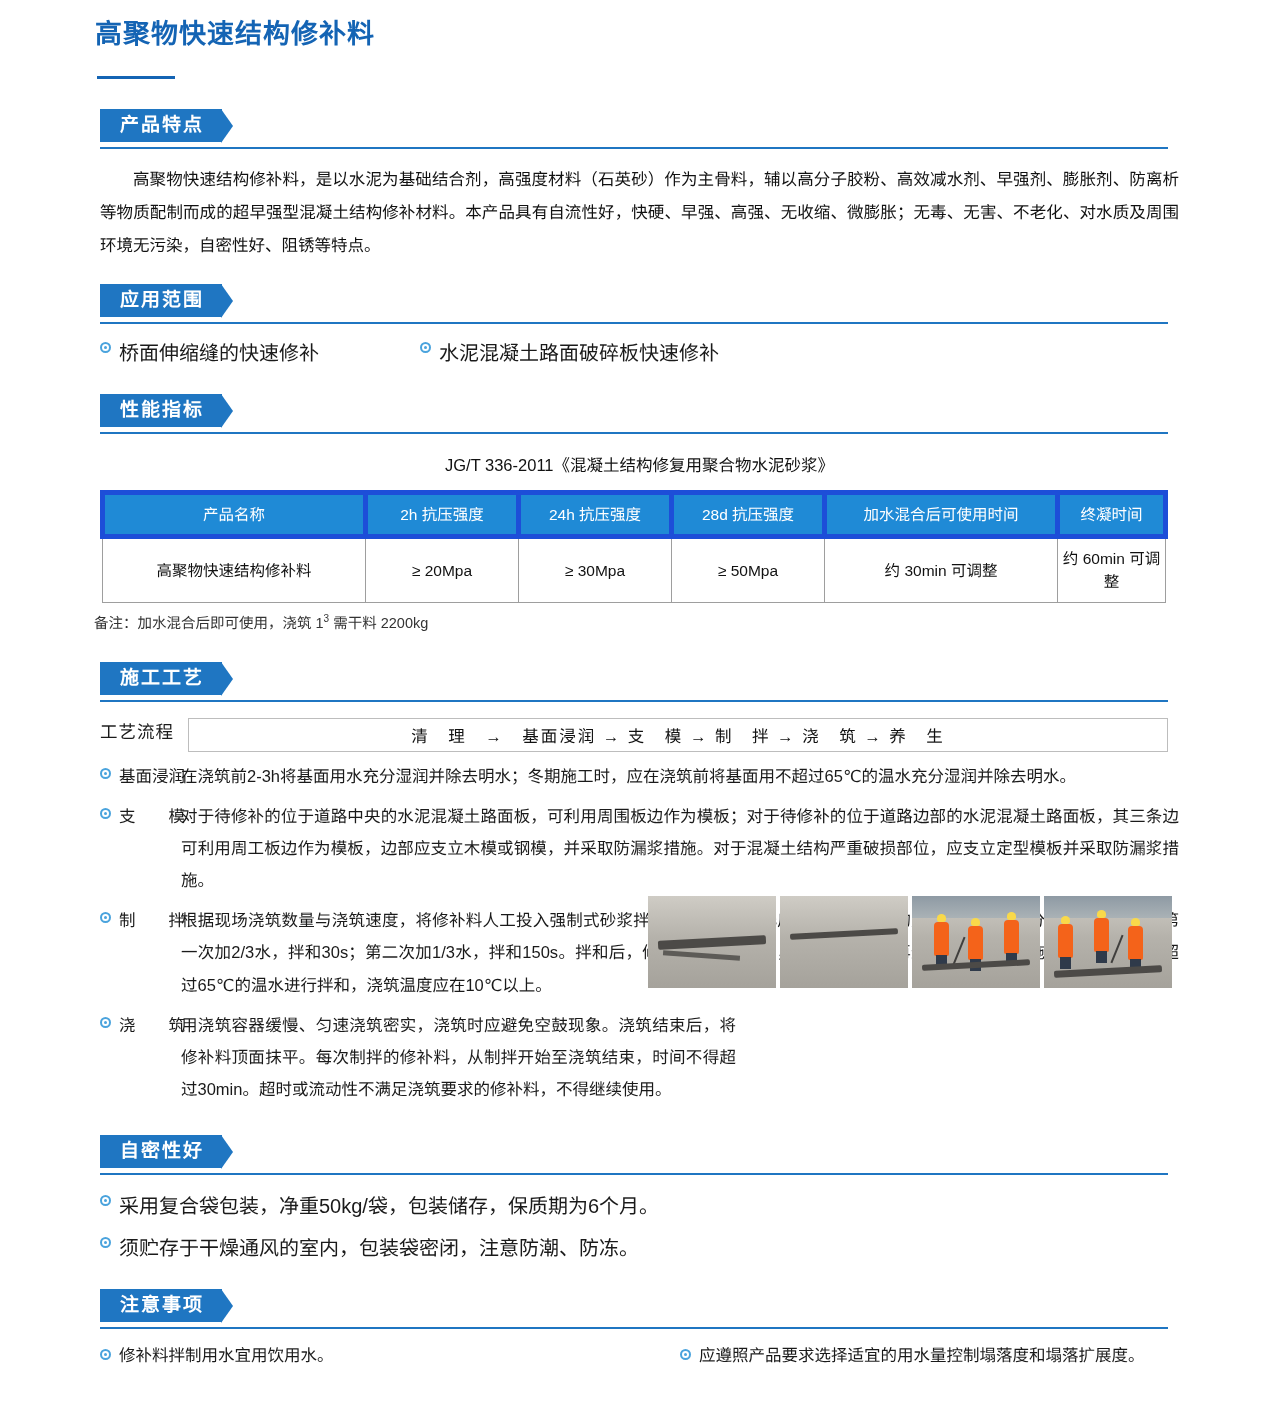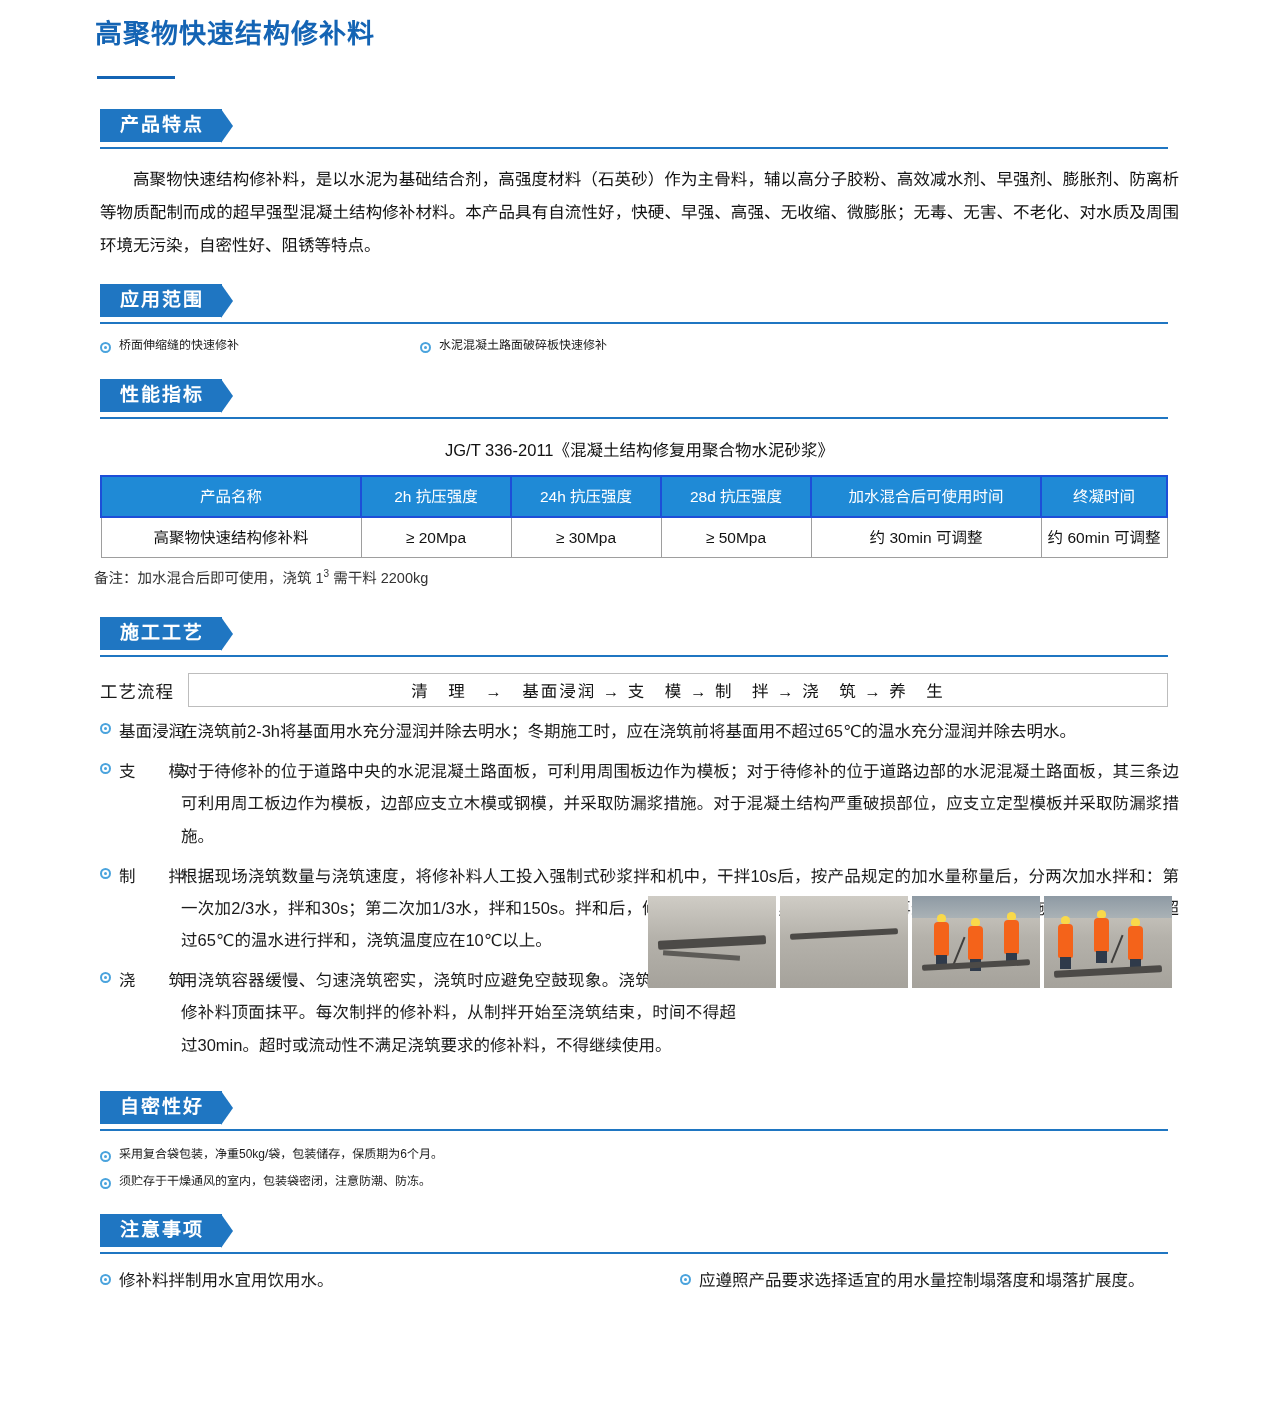--- a/index.html
+++ b/index.html
@@ -85,21 +85,21 @@
     line-height: 2.0;
     text-align: justify;
     color: #111;
   }
   .para.indent { text-indent: 2em; }
 
   
   .bullet-row {
     display: flex;
     margin: 10px 0 0 100px;
-    font-size: 12px;
+    font-size: 20px;
     line-height: 1.9;
   }
   .bullet-row .col {
     display: flex;
     align-items: flex-start;
   }
   .bullet-row .col.first { width: 320px; }
   .dot {
     display: inline-block;
     width: 11px;
@@ -132,21 +132,21 @@
   table.perf {
     border-collapse: collapse;
     margin: 0 0 0 100px;
     width: 1068px;
     font-size: 15.5px;
   }
   table.perf th {
     background: #1f8ad6;
     color: #ffffff;
     font-weight: normal;
-    border: 2px solid #1d4ed8;
+    border: 5px solid #1d4ed8;
     padding: 8px 4px;
     text-align: center;
     line-height: 1.5;
   }
   table.perf td {
     border: 1px solid #9e9e9e;
     padding: 8px 4px;
     text-align: center;
     color: #111;
     line-height: 1.5;
@@ -154,21 +154,20 @@
   .table-note {
     margin: 8px 0 0 94px;
     font-size: 14.5px;
     color: #333;
   }
   .table-note sup { font-size: 10px; vertical-align: super; }
 
   
   .flow-wrap {
     display: flex;
-    align-items: center;
     margin: 16px 0 0 100px;
     width: 1068px;
   }
   .flow-label {
     font-size: 17.5px;
     letter-spacing: 1px;
     padding-right: 14px;
     white-space: nowrap;
   }
   .flow-box {

